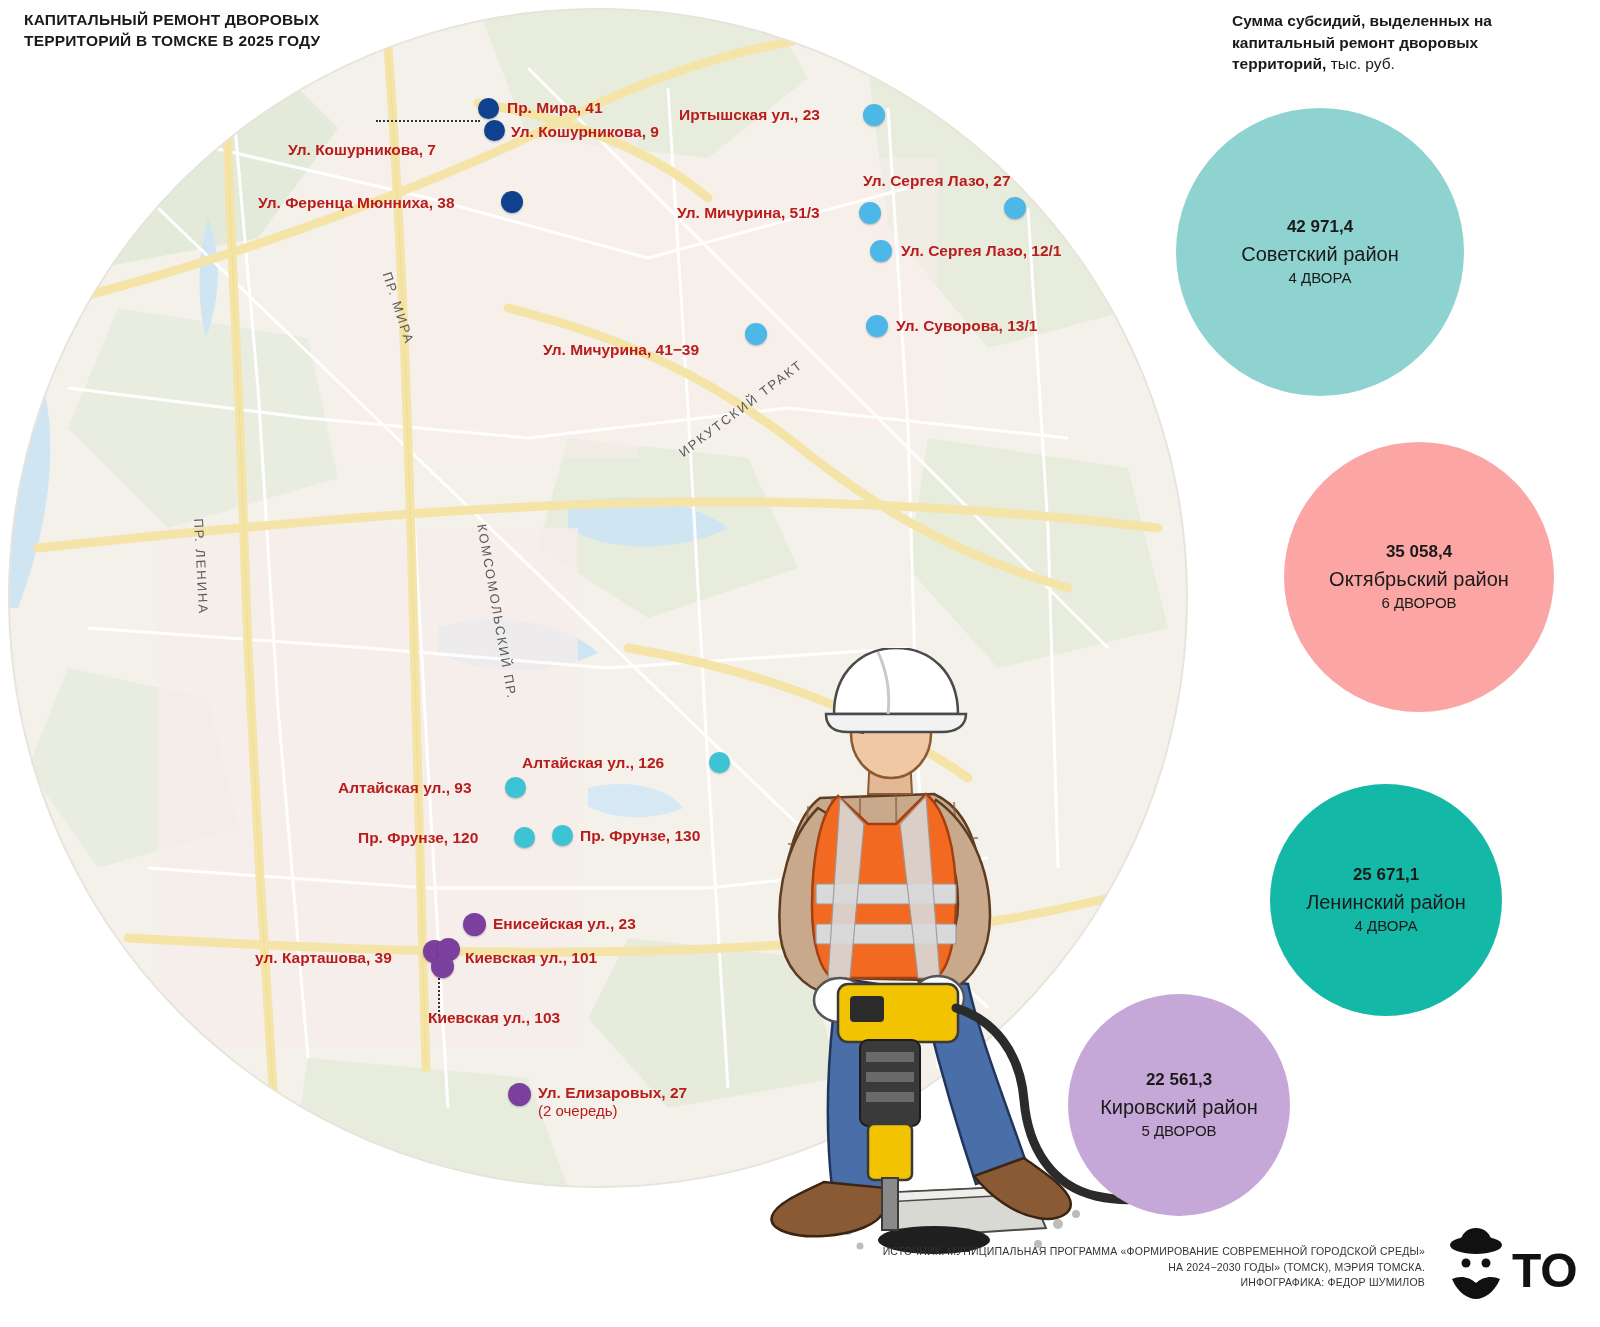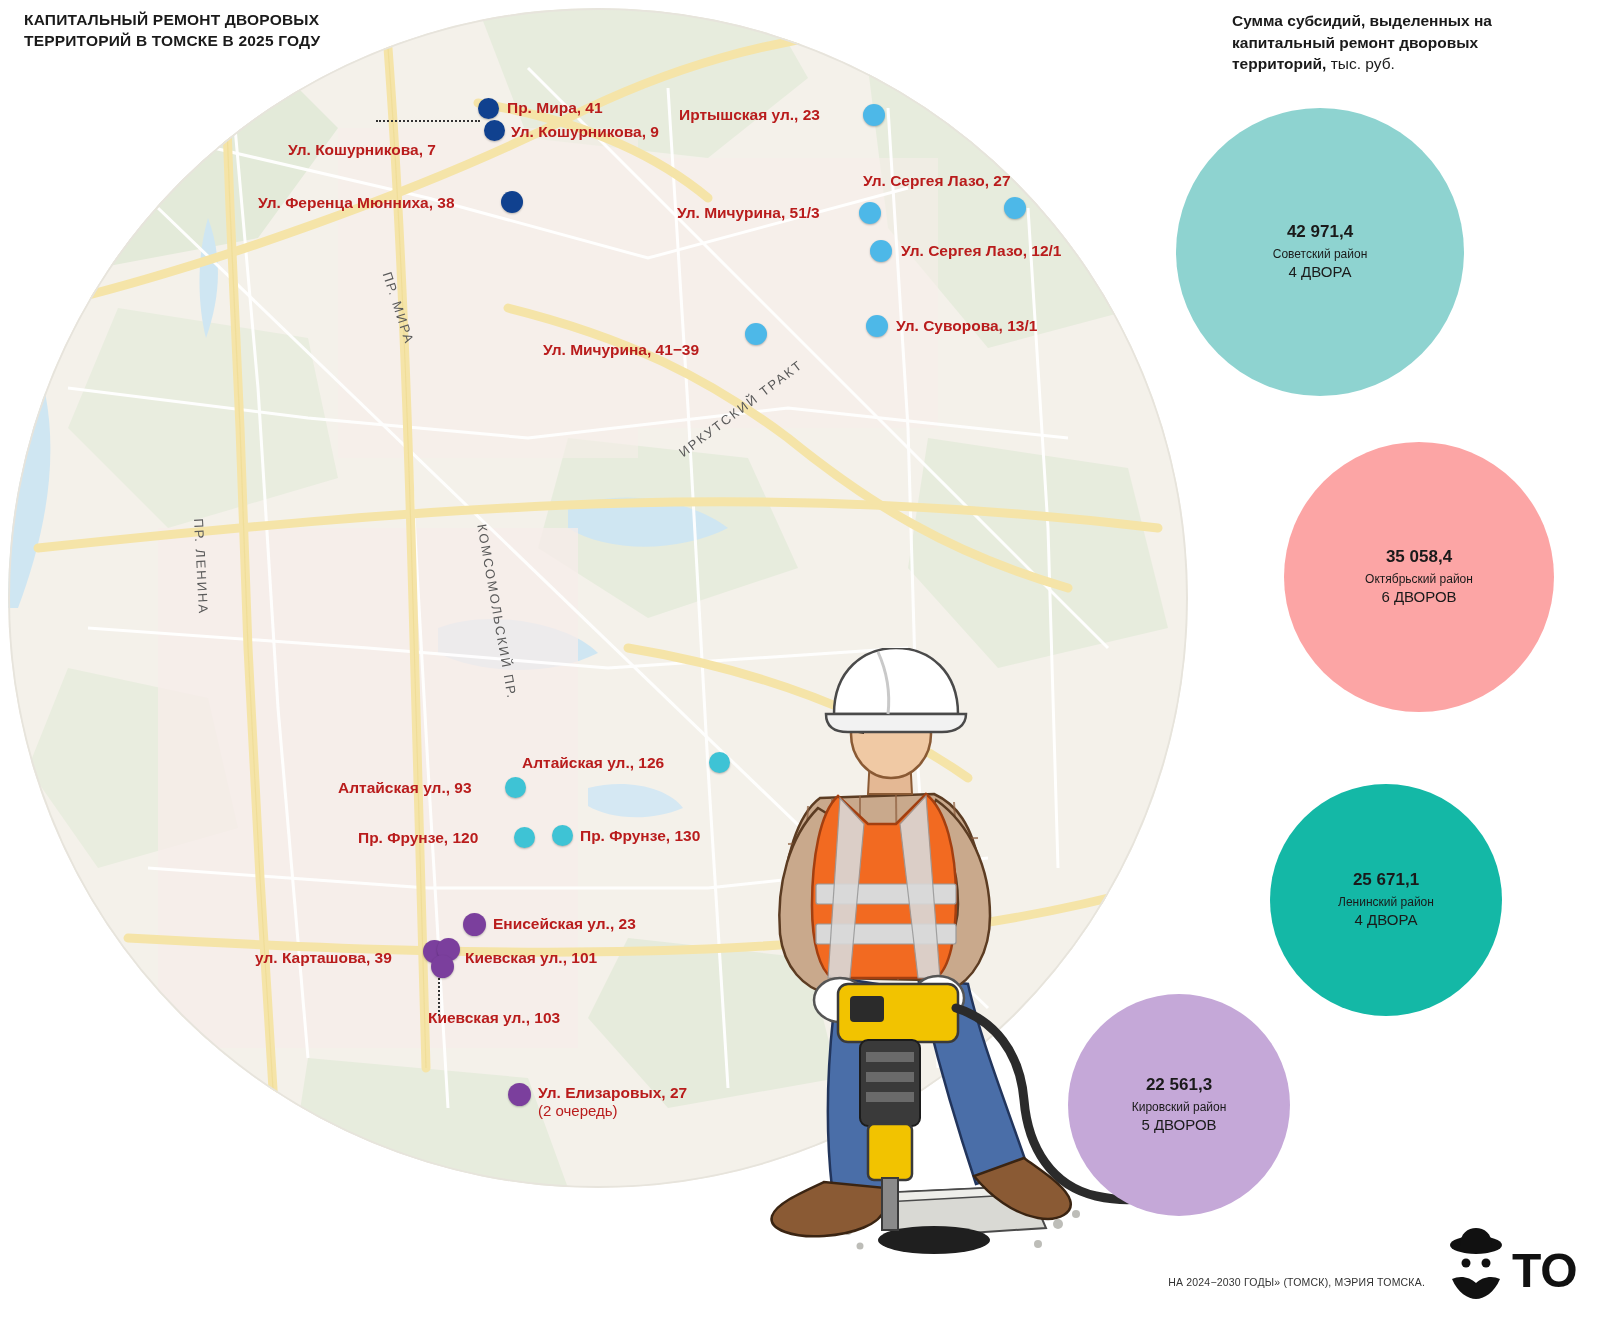--- a/index.html
+++ b/index.html
@@ -82,21 +82,21 @@
 
   .bubble {
     position:absolute;
     border-radius:50%;
     display:flex; flex-direction:column;
     align-items:center; justify-content:center;
     text-align:center;
     line-height:1.35;
   }
   .bubble .val { font-weight:bold; font-size:17px; margin-bottom:2px; }
-  .bubble .dist { font-size:12px; }
+  .bubble .dist { font-size:20px; }
   .bubble .yards { font-size:15px; }
 
   
   #source {
     position:absolute; right:175px; bottom:36px;
     text-align:right;
     font-size:10.5px; line-height:1.5;
     color:#333;
     text-transform:uppercase;
     letter-spacing:.2px;
@@ -323,21 +323,23 @@
   <div class="yards">4 ДВОРА</div>
 </div>
 
 <div class="bubble" style="left:1068px; top:994px; width:222px; height:222px; background:#c5a8d8;">
   <div class="val">22 561,3</div>
   <div class="dist">Кировский район</div>
   <div class="yards">5 ДВОРОВ</div>
 </div>
 
 <div id="source">
+  <div>ИСТОЧНИК: МУНИЦИПАЛЬНАЯ ПРОГРАММА «ФОРМИРОВАНИЕ СОВРЕМЕННОЙ ГОРОДСКОЙ СРЕДЫ»</div>
   <div>НА 2024−2030 ГОДЫ» (ТОМСК), МЭРИЯ ТОМСКА.</div>
+  <div>ИНФОГРАФИКА: ФЕДОР ШУМИЛОВ</div>
 </div>
 
 <svg id="logo" viewBox="0 0 140 78">
   <ellipse cx="40" cy="18" rx="26" ry="9" fill="#111"></ellipse>
   <path d="M24,19 C24,6 32,1 40,1 C48,1 56,6 56,19 Z" fill="#111"></path>
   <circle cx="30" cy="36" r="4.5" fill="#111"></circle>
   <circle cx="50" cy="36" r="4.5" fill="#111"></circle>
   <path d="M16,52 C24,48 34,50 40,56 C46,50 56,48 64,52 C58,66 48,72 40,72 C32,72 22,66 16,52 Z" fill="#111"></path>
   <text x="76" y="60" font-family="Liberation Sans, sans-serif" font-size="48" font-weight="bold" fill="#111">ТО</text>
 </svg>

